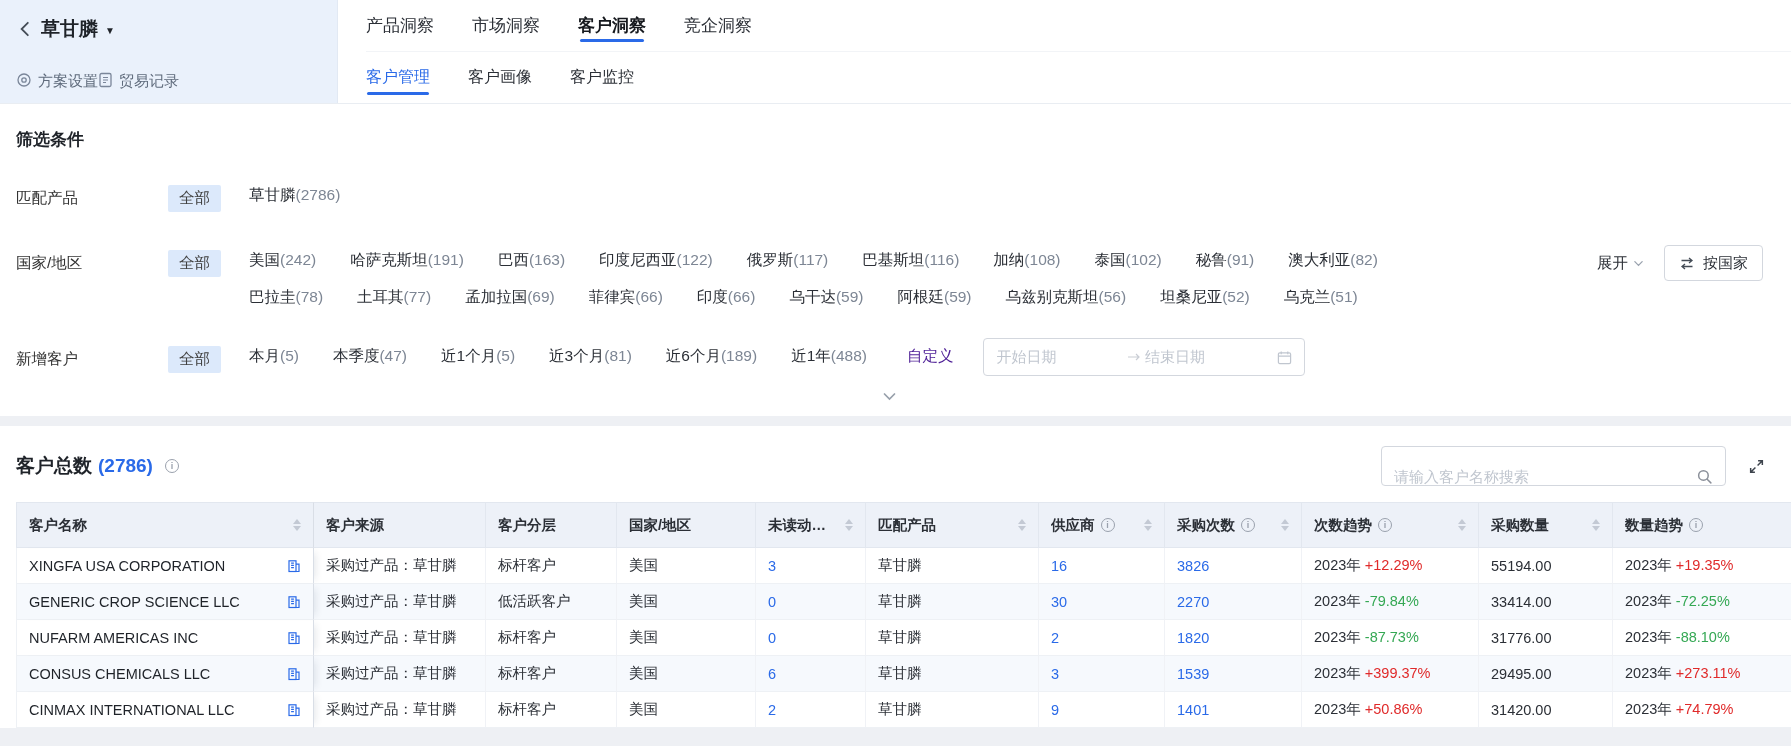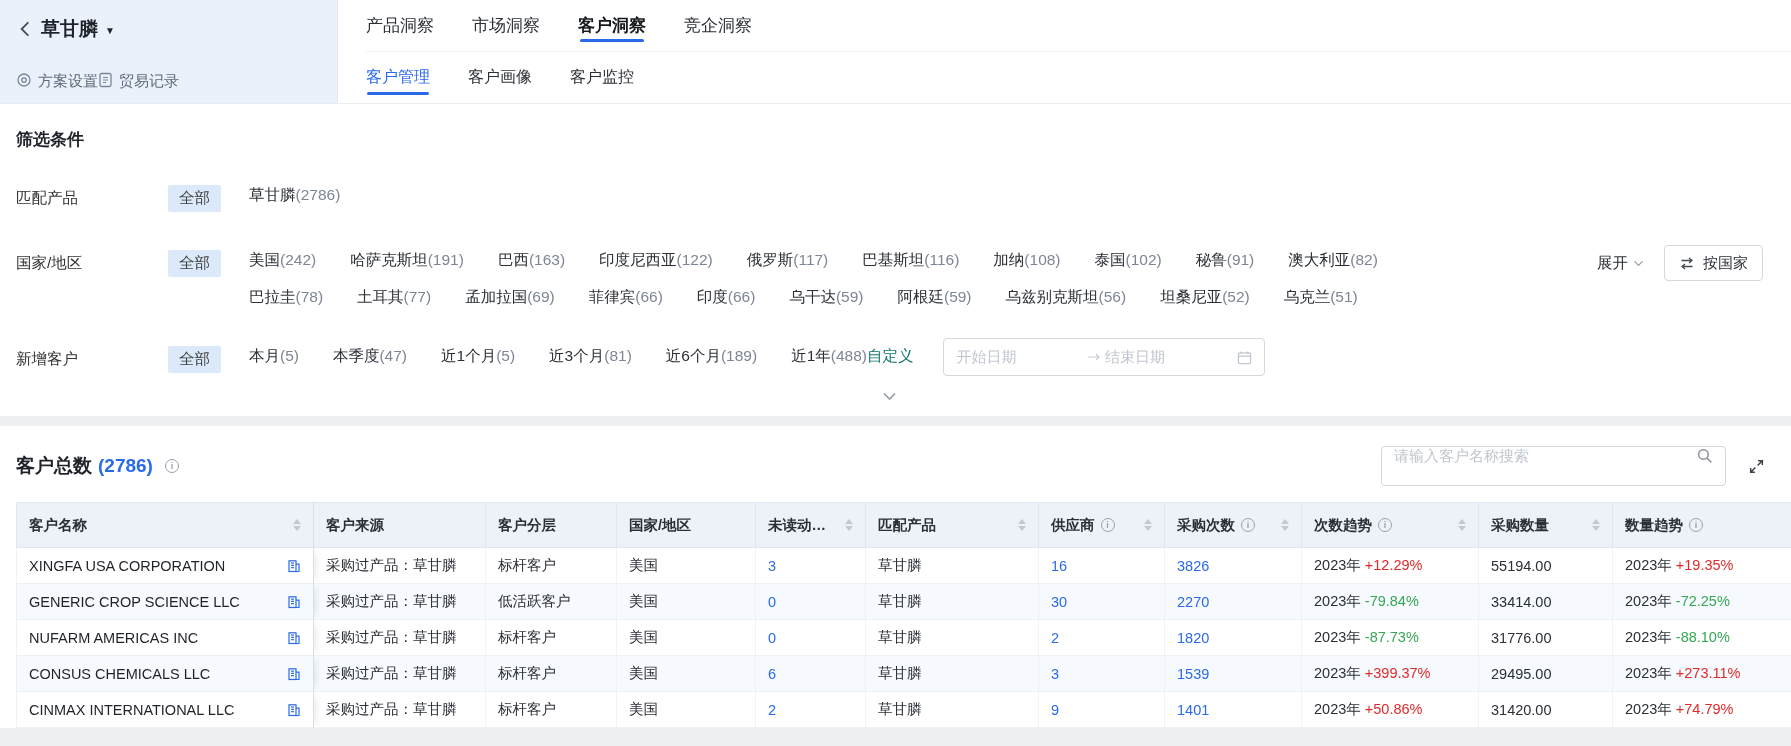--- a/index.html
+++ b/index.html
@@ -36,34 +36,34 @@
 .opts{display:flex;gap:34px;flex-wrap:nowrap}
 .opt{cursor:pointer;white-space:nowrap}
 .opt-name{color:#2b2f36}
 .opt-count{color:#7d8694}
 .country-lines{flex:1;display:flex;flex-direction:column;gap:16px;min-width:0}
 .country-right{flex:0 0 auto;display:flex;align-items:flex-start;gap:20px;margin-left:14px}
 .expand-ctl{display:flex;align-items:center;gap:5px;color:#2b2f36;cursor:pointer;padding-top:3px}
 .expand-ctl .chev{color:#9aa2ae;display:inline-flex}
 .by-country-btn{display:flex;align-items:center;gap:8px;height:36px;padding:1px 14px;border:1px solid #d3d7de;
   border-radius:4px;background:#fff;font-size:15px;color:#2b2f36;cursor:pointer;margin-top:-5px}
-.custom-label{color:#0f766e;cursor:pointer;white-space:nowrap;padding-top:0}
+.custom-label{color:#4c1d95;margin-left:40px;cursor:pointer;white-space:nowrap;padding-top:0}
 .date-range{display:flex;align-items:center;width:322px;height:38px;border:1px solid #d3d7de;border-radius:4px;
   margin-left:30px;margin-top:-8px;padding:0 12px;font-size:15px;color:#c0c6cf;background:#fff;cursor:pointer}
 .date-range .ph{flex:1}
 .date-range .sep{display:inline-flex;margin:0 4px}
 .date-range .cal{display:inline-flex;margin-left:6px}
 .collapse-bar{display:flex;justify-content:center;align-items:center;height:40px;color:#98a0ab;cursor:pointer}
 
 
 .table-card{background:#fff;margin-top:10px;padding-top:20px}
 .table-topbar{display:flex;align-items:center;padding:0 26px 0 16px;margin-bottom:16px;height:40px}
 .table-title{display:flex;align-items:center;gap:6px;font-size:19px;font-weight:bold;color:#1f2329}
 .table-title .count{color:#2a6ae8}
-.search-box{margin-left:auto;display:flex;align-items:flex-start;width:345px;height:40px;border:1px solid #d3d7de;
+.search-box{margin-left:auto;display:flex;align-items:flex-end;width:345px;height:40px;border:1px solid #d3d7de;
   border-radius:4px;padding:0 12px;background:#fff}
 .search-box input{flex:1;border:none;outline:none;font-size:15px;color:#333;font-family:inherit;background:transparent}
 .search-box input::placeholder{color:#c0c6cf}
 .search-icon{display:inline-flex;cursor:pointer}
 .fullscreen-btn{margin-left:22px;display:inline-flex;cursor:pointer}
 .table-wrap{margin-left:16px;overflow:hidden}
 table{border-collapse:separate;border-spacing:0;table-layout:fixed;width:1823px;font-size:14.5px}
 th,td{white-space:nowrap;overflow:hidden}
 thead th{background:#edf1f8;border-top:1px solid #e2e7ef;border-bottom:1px solid #e2e7ef;border-right:1px solid #e2e7ef;
   height:46px;padding:0 12px;font-weight:bold;color:#2b2f36;text-align:left}

